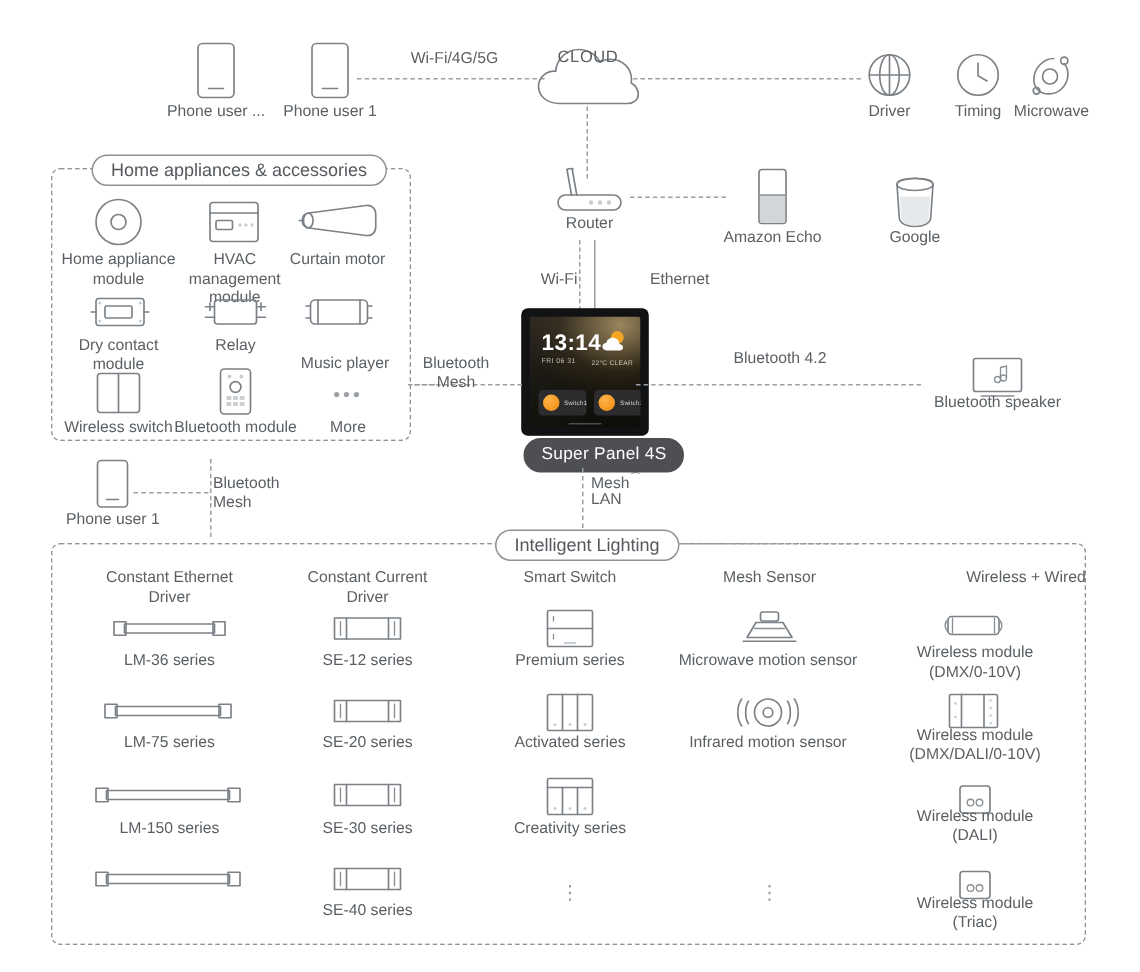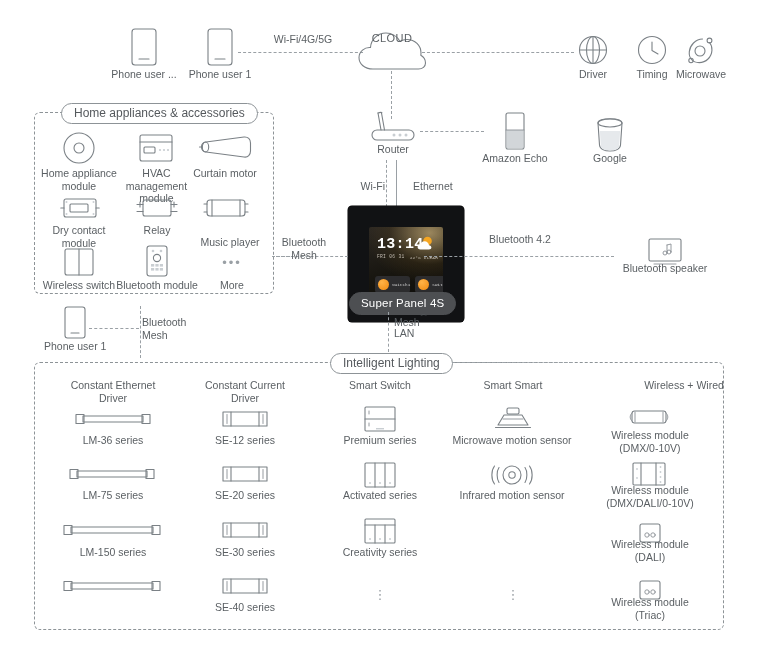--- a/index.html
+++ b/index.html
@@ -34,21 +34,21 @@
     padding:2px 12px;white-space:nowrap;line-height:15px;
   }
   .capsule.dark{
     background:#4d4f52;border-color:#4d4f52;color:#fff;
     font-size:11.5px;padding:3px 11px;border-radius:13px;
     letter-spacing:.2px;
   }
   
   .panel{
     position:absolute;background:#111214;border-radius:4px;
-    padding:21px;box-shadow:0 0 0 0.5px #000;font-family:Liberation Mono, monospace;
+    padding:5px;box-shadow:0 0 0 0.5px #000;
   }
   .panel-screen{
     position:relative;width:100%;height:100%;border-radius:2px;
     overflow:hidden;
     background:
       radial-gradient(90px 70px at 82% 8%, rgba(255,221,150,.55) 0%, rgba(120,90,40,.18) 45%, rgba(0,0,0,0) 72%),
       linear-gradient(160deg,#2b2722 0%,#17150f 55%,#0d0c0a 100%);
   }
   .panel-time{
     position:absolute;left:8px;top:10px;color:#fff;
@@ -285,21 +285,21 @@
       L26.5 27 C26.3 31 21.5 33 16 33 C10.5 33 5.7 31 5.5 27 Z"></path>
     <ellipse class="stroke" cx="16" cy="5" rx="12" ry="4"></ellipse>
     <path d="M5.9 13 L26.1 13 L25.2 27.5 C25 31 20.8 32.4 16 32.4 C11.2 32.4 7 31 6.8 27.5 Z" fill="#e6e9ec"></path>
   </svg>
 </div>
 <div class="lbl nw" style="left:585px;top:152px;width:50px;">Google</div>
 
 <div class="vdash" style="left:386px;top:160px;height:52px;"></div>
 <div class="vsolid" style="left:396px;top:160px;height:52px;"></div>
 <div class="lbl nw" style="left:345px;top:180px;width:40px;text-align:right;">Wi-Fi</div>
-<div class="lbl nw" style="left:399px;top:180px;width:60px;text-align:left;padding-left:14px;">Ethernet</div>
+<div class="lbl nw" style="left:399px;top:180px;width:60px;text-align:right;padding-left:14px;">Ethernet</div>
 
 <div class="panel" style="left:348px;top:206px;width:74px;height:74px;">
   <div class="panel-screen">
     <div class="panel-time">13:14</div>
     <div class="panel-date">FRI 06 31</div>
     <div class="panel-wicon">
       <svg width="17" height="15" viewBox="0 0 17 15">
         <circle cx="10.5" cy="5" r="4.3" fill="#f5a623"></circle>
         <path d="M3.5 13.6 C1.6 13.6 0.6 12.3 0.6 11 C0.6 9.6 1.8 8.5 3.2 8.6
           C3.6 6.6 5.4 5.2 7.5 5.2 C9.9 5.2 11.8 7 12 9.3
@@ -478,21 +478,21 @@
     <line class="stroke" x1="21" y1="7" x2="21" y2="25"></line>
     <circle class="fillg" cx="6" cy="21" r="1"></circle>
     <circle class="fillg" cx="16" cy="21" r="1"></circle>
     <circle class="fillg" cx="26" cy="21" r="1"></circle>
   </svg>
 </div>
 <div class="lbl nw" style="left:330px;top:546px;width:100px;">Creativity series</div>
 
 <div class="icon vdots" style="left:372px;top:592px;width:16px;text-align:center;">⋮</div>
 
-<div class="lbl" style="left:458px;top:379px;width:110px;">Smart Smart</div>
+<div class="lbl" style="left:458px;top:379px;width:110px;">Mesh Sensor</div>
 
 <div class="icon" style="left:494px;top:407px;">
   <svg width="38" height="24" viewBox="0 0 38 24">
     <rect class="stroke" x="13" y="1" width="12" height="6" rx="1.5"></rect>
     <path class="stroke" d="M10 8 L28 8 L34 18 L4 18 Z"></path>
     <line class="stroke" x1="1.5" y1="20.5" x2="36.5" y2="20.5"></line>
     <line class="stroke-thin" x1="9" y1="12" x2="29" y2="12"></line>
   </svg>
 </div>
 <div class="lbl nw" style="left:436px;top:434px;width:152px;">Microwave motion sensor</div>

